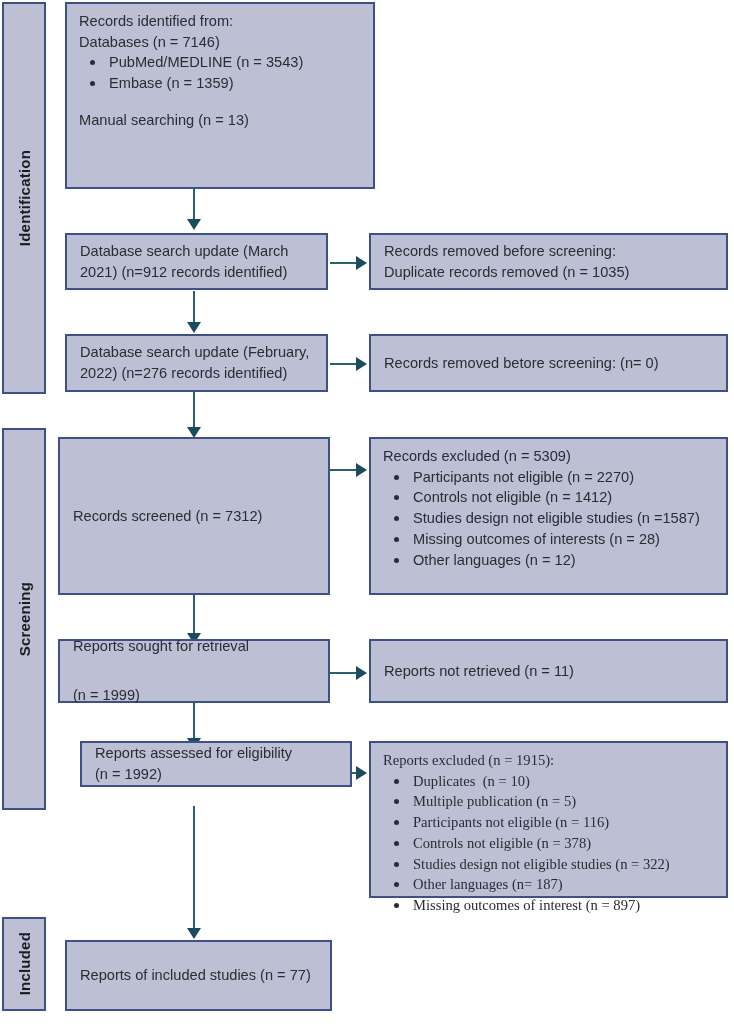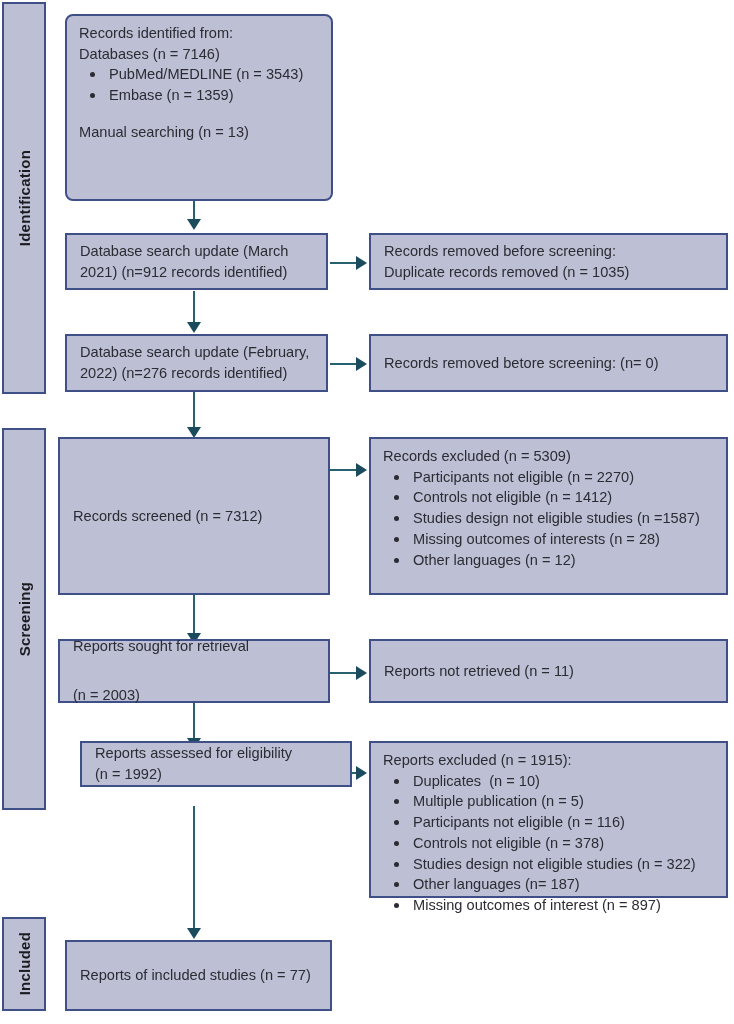--- a/index.html
+++ b/index.html
@@ -139,21 +139,21 @@
 
   <div class="conn v" style="left:193px; top:703px; height:38px;"></div>
   <div class="arrowhead down" style="left:187px; top:738px;"></div>
 
   <div class="conn h" style="left:330px; top:772px; width:29px;"></div>
   <div class="arrowhead right" style="left:356px; top:766px;"></div>
 
   <div class="conn v" style="left:193px; top:806px; height:126px;"></div>
   <div class="arrowhead down" style="left:187px; top:928px;"></div>
 
-  <div class="box" style="left:65px; top:14px; width:268px; height:187px;border-radius:8px;">
+  <div class="box" style="left:65px; top:2px; width:310px; height:187px;">
     <div class="line">Records identified from:</div>
     <div class="line">Databases (n = 7146)</div>
     <ul class="bullets">
       <li>PubMed/MEDLINE (n = 3543)</li>
       <li>Embase (n = 1359)</li>
     </ul>
     <div class="line" style="margin-top:16px;">Manual searching (n = 13)</div>
   </div>
 
   <div class="box center" style="left:65px; top:233px; width:263px; height:57px;">
@@ -165,21 +165,21 @@
     <div class="line">Database search update (February,</div>
     <div class="line">2022) (n=276 records identified)</div>
   </div>
 
   <div class="box center" style="left:58px; top:437px; width:272px; height:158px;">
     <div class="line">Records screened (n = 7312)</div>
   </div>
 
   <div class="box center" style="left:58px; top:639px; width:272px; height:64px;gap:28px;">
     <div class="line">Reports sought for retrieval</div>
-    <div class="line">(n = 2003)</div>
+    <div class="line">(n = 1999)</div>
   </div>
 
   <div class="box center" style="left:58px; top:741px; width:272px; height:46px;margin-left:22px;">
     <div class="line">Reports assessed for eligibility</div>
     <div class="line">(n = 1992)</div>
   </div>
 
   <div class="box center" style="left:65px; top:940px; width:267px; height:71px;">
     <div class="line">Reports of included studies (n = 77)</div>
   </div>
@@ -201,21 +201,21 @@
       <li>Studies design not eligible studies (n =1587)</li>
       <li>Missing outcomes of interests (n = 28)</li>
       <li>Other languages (n = 12)</li>
     </ul>
   </div>
 
   <div class="box center" style="left:369px; top:639px; width:359px; height:64px;">
     <div class="line">Reports not retrieved (n = 11)</div>
   </div>
 
-  <div class="box" style="left:369px; top:741px; width:359px; height:157px;">
+  <div class="box" style="left:369px; top:741px; width:359px; height:157px;font-family:Liberation Serif, serif;">
     <div class="line">Reports excluded (n = 1915):</div>
     <ul class="bullets">
       <li>Duplicates  (n = 10)</li>
       <li>Multiple publication (n = 5)</li>
       <li>Participants not eligible (n = 116)</li>
       <li>Controls not eligible (n = 378)</li>
       <li>Studies design not eligible studies (n = 322)</li>
       <li>Other languages (n= 187)</li>
       <li>Missing outcomes of interest (n = 897)</li>
     </ul>

